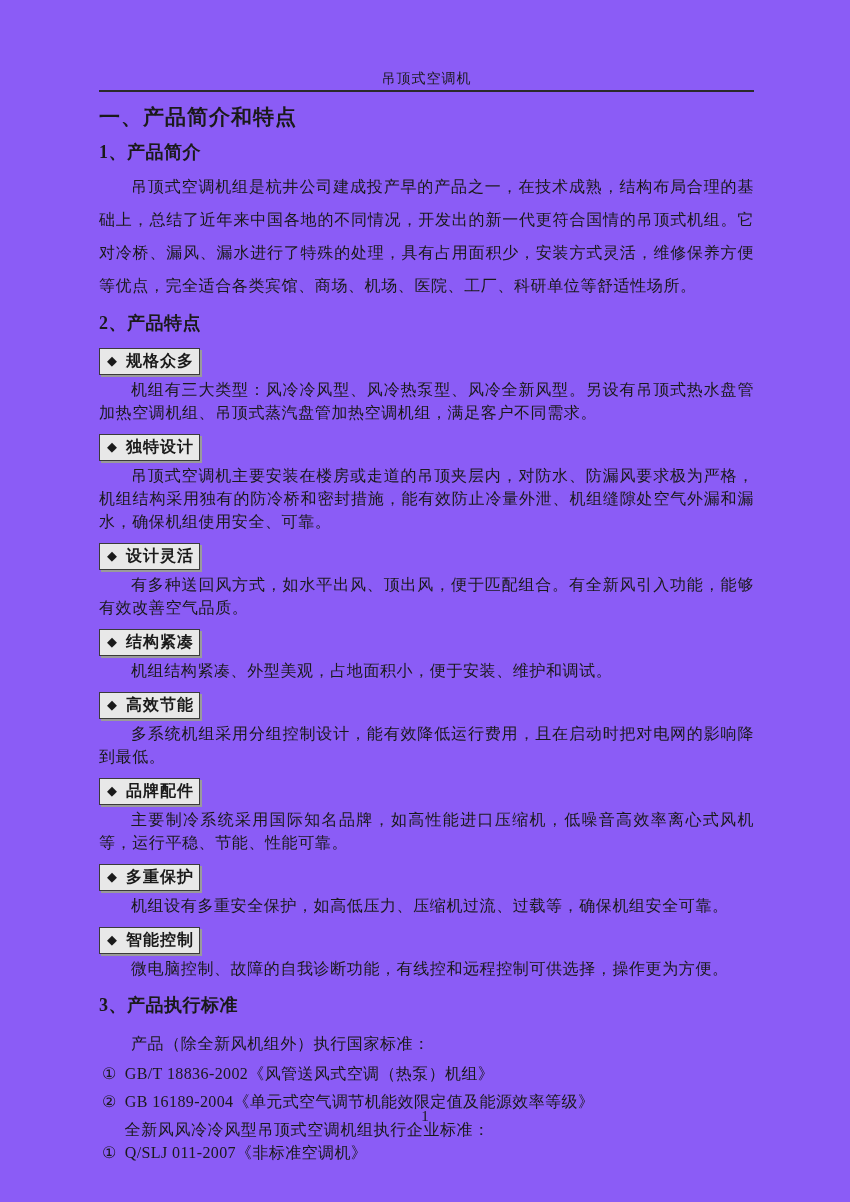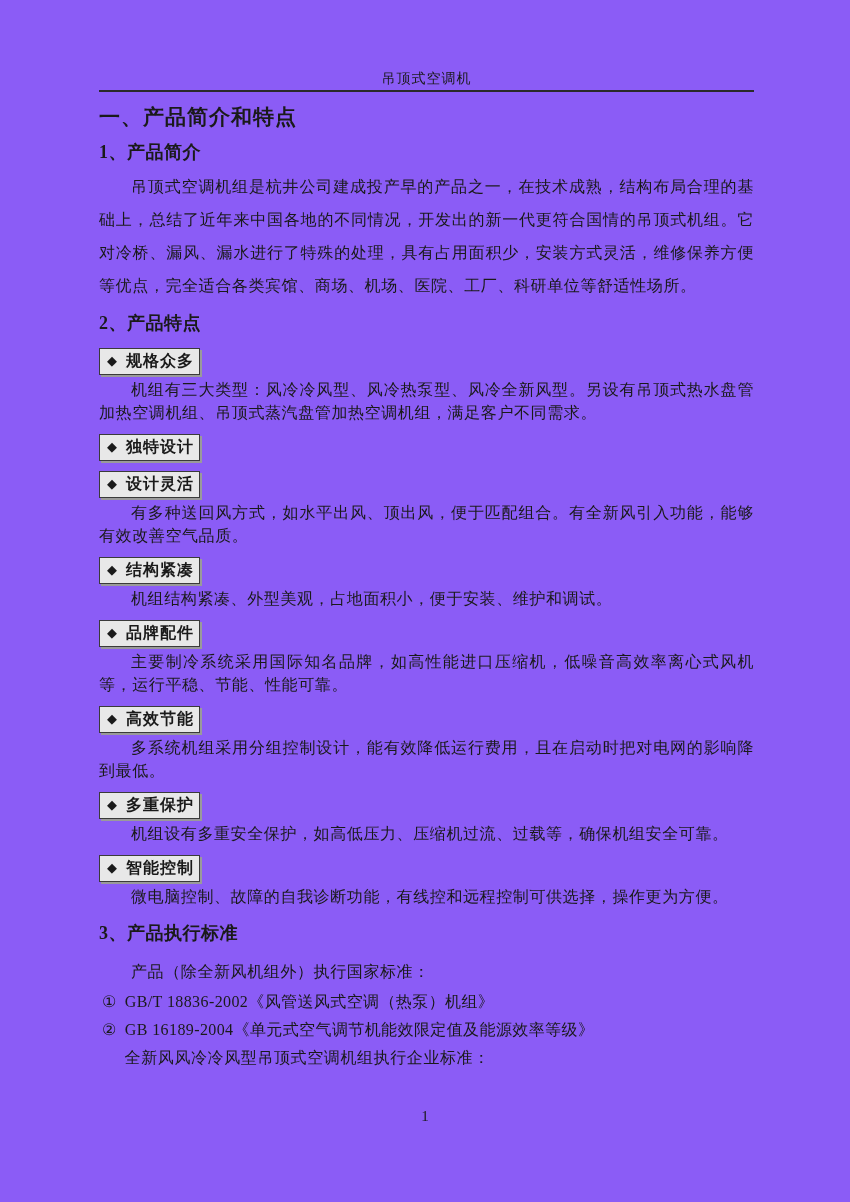--- a/index.html
+++ b/index.html
@@ -118,48 +118,49 @@
     <div class="feature-box">
       <span class="diamond">◆</span><span class="feature-label">规格众多</span>
     </div>
     <p class="body-para feature-para">机组有三大类型：风冷冷风型、风冷热泵型、风冷全新风型。另设有吊顶式热水盘管加热空调机组、吊顶式蒸汽盘管加热空调机组，满足客户不同需求。</p>
   </section>
 
   <section class="feature">
     <div class="feature-box">
       <span class="diamond">◆</span><span class="feature-label">独特设计</span>
     </div>
+    <p class="body-para feature-para">吊顶式空调机主要安装在楼房或走道的吊顶夹层内，对防水、防漏风要求极为严格，机组结构采用独有的防冷桥和密封措施，能有效防止冷量外泄、机组缝隙处空气外漏和漏水，确保机组使用安全、可靠。</p>
   </section>
 
   <section class="feature">
     <div class="feature-box">
       <span class="diamond">◆</span><span class="feature-label">设计灵活</span>
     </div>
     <p class="body-para feature-para">有多种送回风方式，如水平出风、顶出风，便于匹配组合。有全新风引入功能，能够有效改善空气品质。</p>
   </section>
 
   <section class="feature">
     <div class="feature-box">
       <span class="diamond">◆</span><span class="feature-label">结构紧凑</span>
     </div>
     <p class="body-para feature-para">机组结构紧凑、外型美观，占地面积小，便于安装、维护和调试。</p>
   </section>
 
   <section class="feature">
     <div class="feature-box">
-      <span class="diamond">◆</span><span class="feature-label">品牌配件</span>
+      <span class="diamond">◆</span><span class="feature-label">高效节能</span>
     </div>
-    <p class="body-para feature-para">主要制冷系统采用国际知名品牌，如高性能进口压缩机，低噪音高效率离心式风机等，运行平稳、节能、性能可靠。</p>
+    <p class="body-para feature-para">多系统机组采用分组控制设计，能有效降低运行费用，且在启动时把对电网的影响降到最低。</p>
   </section>
 
   <section class="feature">
     <div class="feature-box">
-      <span class="diamond">◆</span><span class="feature-label">高效节能</span>
+      <span class="diamond">◆</span><span class="feature-label">品牌配件</span>
     </div>
-    <p class="body-para feature-para">多系统机组采用分组控制设计，能有效降低运行费用，且在启动时把对电网的影响降到最低。</p>
+    <p class="body-para feature-para">主要制冷系统采用国际知名品牌，如高性能进口压缩机，低噪音高效率离心式风机等，运行平稳、节能、性能可靠。</p>
   </section>
 
   <section class="feature">
     <div class="feature-box">
       <span class="diamond">◆</span><span class="feature-label">多重保护</span>
     </div>
     <p class="body-para feature-para">机组设有多重安全保护，如高低压力、压缩机过流、过载等，确保机组安全可靠。</p>
   </section>
 
   <section class="feature">
@@ -175,18 +176,23 @@
   <div id="national-items">
   <p class="std-item">
     <span class="std-num">①</span><span class="std-text">GB/T 18836-2002《风管送风式空调（热泵）机组》</span>
   </p>
 
   <p class="std-item">
     <span class="std-num">②</span><span class="std-text">GB 16189-2004《单元式空气调节机能效限定值及能源效率等级》</span>
   </p>
 </div>
   <p class="std-intro enterprise">全新风风冷冷风型吊顶式空调机组执行企业标准：</p>
+  <div id="enterprise-items">
+  <p class="std-item">
+    <span class="std-num">①</span><span class="std-text">Q/SLJ 011-2007《非标准空调机》</span>
+  </p>
+</div>
 
   <div class="page-footer">
     <span>1</span>
   </div>
 
 </div>
 
 </body></html>

